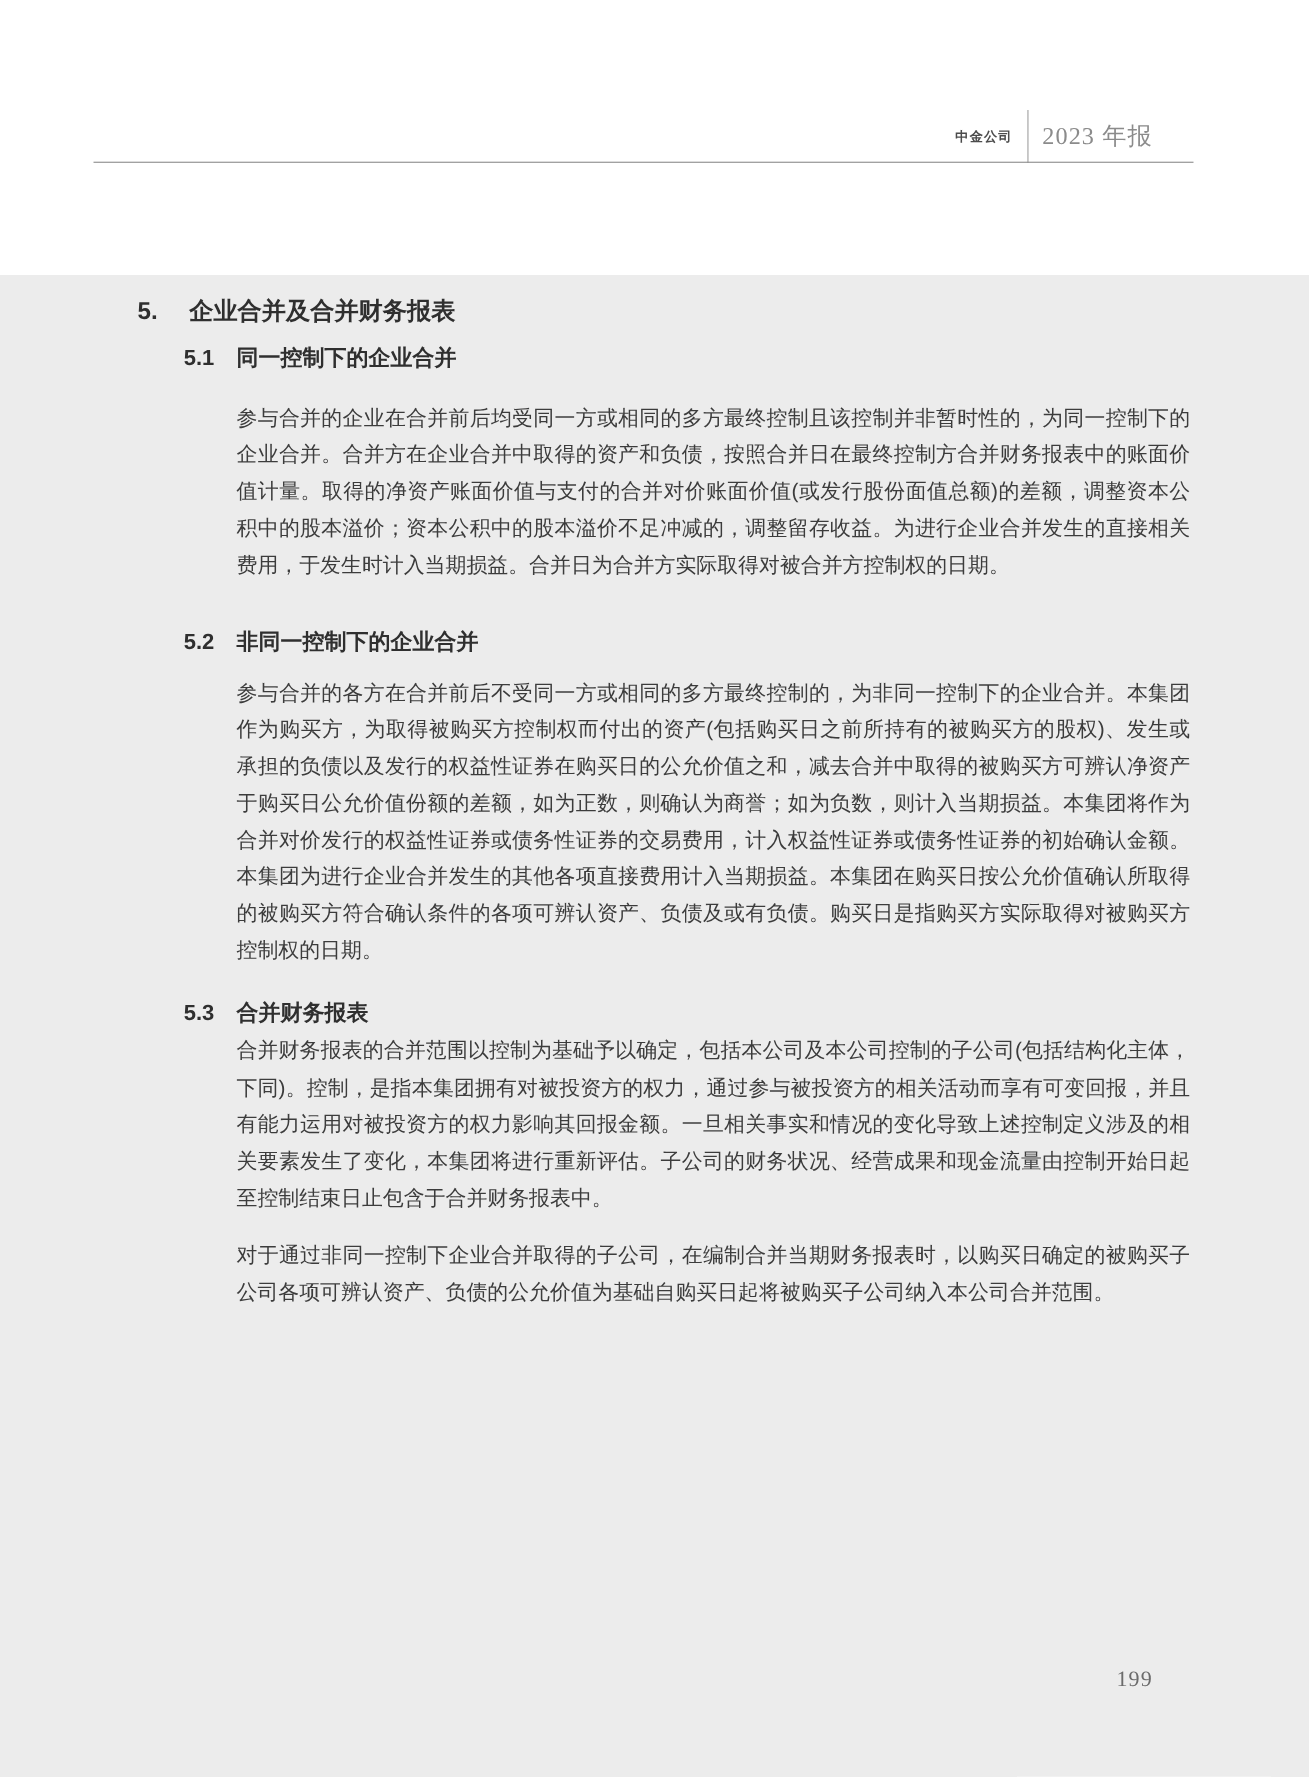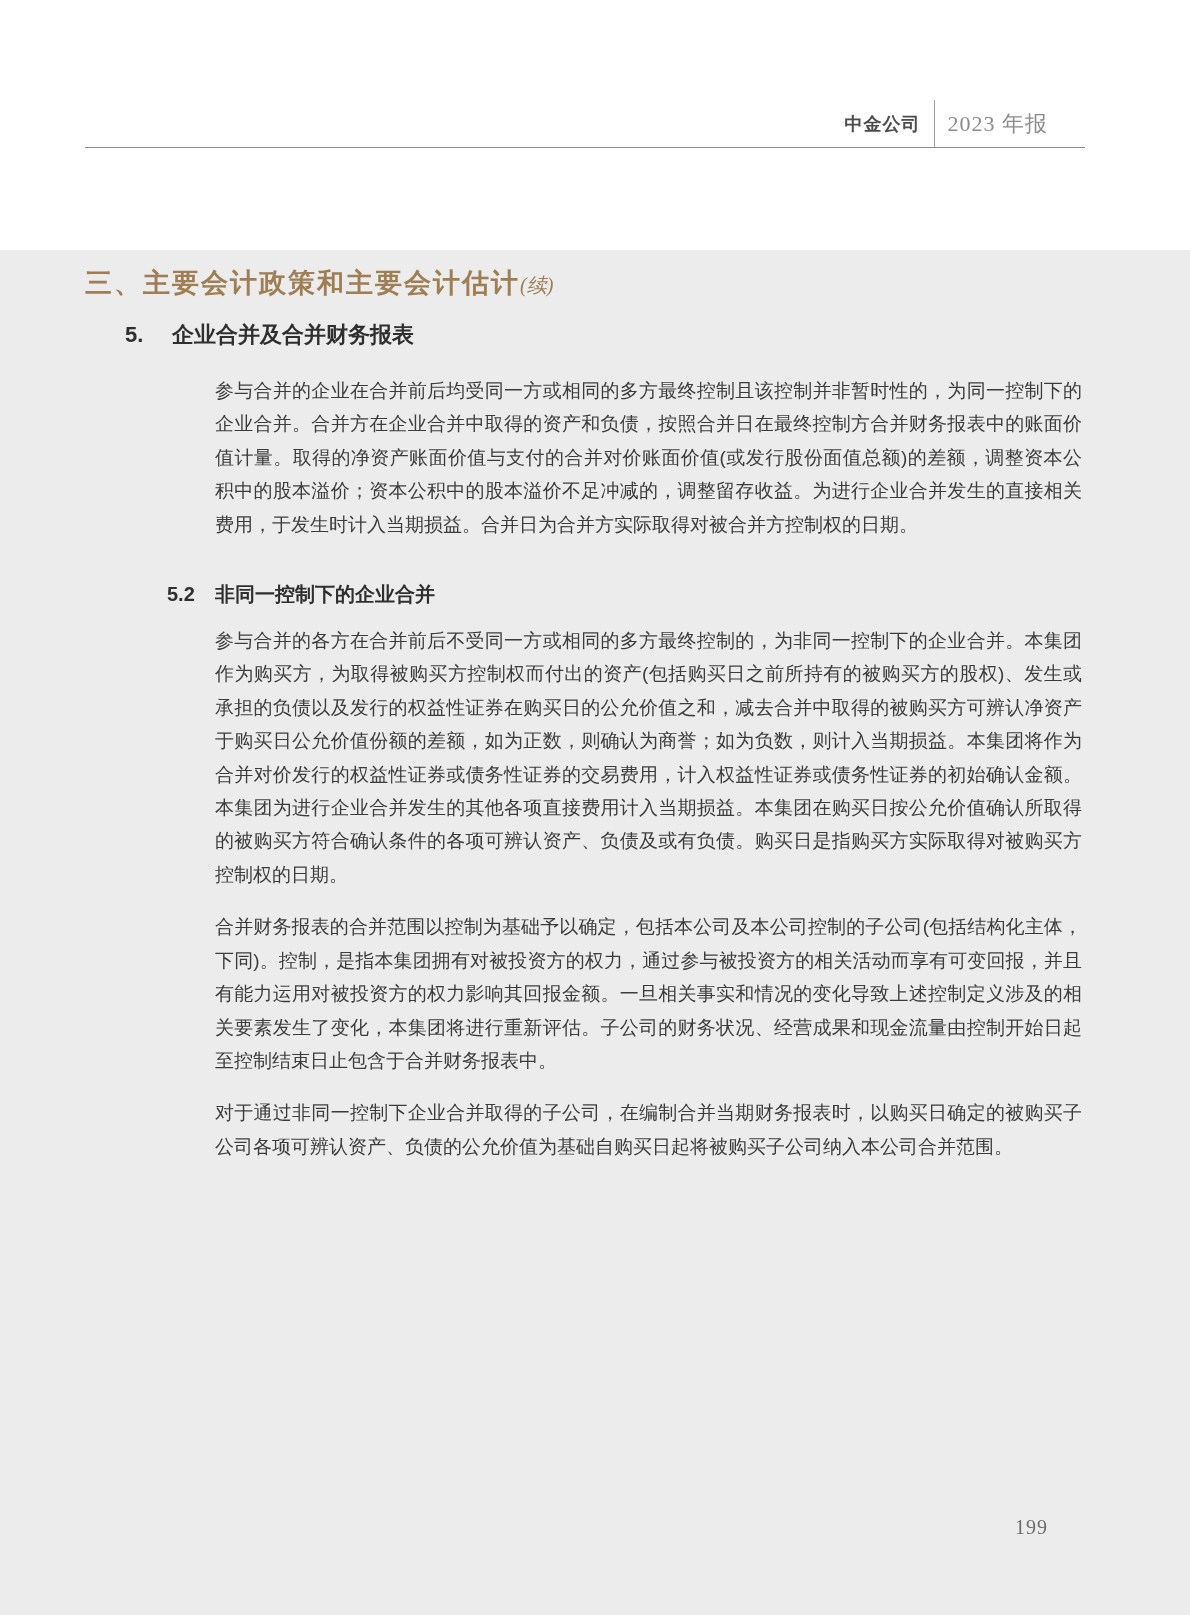--- a/index.html
+++ b/index.html
@@ -17,21 +17,21 @@
     position:absolute; left:0; right:0; top:250px; bottom:0;
     background:#ececec;
   }
 
   
   .header-line {
     position:absolute; top:100px; right:142px; height:48px;
     display:flex; align-items:center; gap:13px;
     font-family:"Liberation Serif", serif;
   }
-  .company { font-size:18px; color:#4c4c4c; font-weight:600; letter-spacing:1px; }
+  .company { font-size:12px; color:#4c4c4c; font-weight:600; letter-spacing:1px; }
   .vdivider { width:1px; height:48px; background:#a0a0a0; }
   .report { font-size:22px; color:#8b8b8b; letter-spacing:1px; }
   .hrule {
     position:absolute; top:147px; left:85px; width:1000px; height:1px;
     background:#8c8c8c;
   }
 
   
   .content { position:absolute; top:250px; left:0; width:1190px; }
 
@@ -88,35 +88,42 @@
 
   <div class="header-line">
     <span class="company">中金公司</span>
     <span class="vdivider"></span>
     <span class="report">2023 年报</span>
   </div>
   <div class="hrule"></div>
 
   <div class="content">
 
-    <h1 class="gold-heading"><span>三、主要会计政策和主要会计估计</span><span class="cont">(续)</span></h1>
 
     <div class="h5row">
       <span class="num">5.</span>
       <span>企业合并及合并财务报表</span>
     </div>
 
+    <div class="hsub mt-51">
+      <span class="num">5.1</span>
+      <span>同一控制下的企业合并</span>
+    </div>
     <p class="para mt-p1">参与合并的企业在合并前后均受同一方或相同的多方最终控制且该控制并非暂时性的，为同一控制下的企业合并。合并方在企业合并中取得的资产和负债，按照合并日在最终控制方合并财务报表中的账面价值计量。取得的净资产账面价值与支付的合并对价账面价值(或发行股份面值总额)的差额，调整资本公积中的股本溢价；资本公积中的股本溢价不足冲减的，调整留存收益。为进行企业合并发生的直接相关费用，于发生时计入当期损益。合并日为合并方实际取得对被合并方控制权的日期。</p>
 
     <div class="hsub mt-52">
       <span class="num">5.2</span>
       <span>非同一控制下的企业合并</span>
     </div>
     <p class="para mt-p2">参与合并的各方在合并前后不受同一方或相同的多方最终控制的，为非同一控制下的企业合并。本集团作为购买方，为取得被购买方控制权而付出的资产(包括购买日之前所持有的被购买方的股权)、发生或承担的负债以及发行的权益性证券在购买日的公允价值之和，减去合并中取得的被购买方可辨认净资产于购买日公允价值份额的差额，如为正数，则确认为商誉；如为负数，则计入当期损益。本集团将作为合并对价发行的权益性证券或债务性证券的交易费用，计入权益性证券或债务性证券的初始确认金额。本集团为进行企业合并发生的其他各项直接费用计入当期损益。本集团在购买日按公允价值确认所取得的被购买方符合确认条件的各项可辨认资产、负债及或有负债。购买日是指购买方实际取得对被购买方控制权的日期。</p>
 
+    <div class="hsub mt-53">
+      <span class="num">5.3</span>
+      <span>合并财务报表</span>
+    </div>
     <p class="para mt-p3">合并财务报表的合并范围以控制为基础予以确定，包括本公司及本公司控制的子公司(包括结构化主体，下同)。控制，是指本集团拥有对被投资方的权力，通过参与被投资方的相关活动而享有可变回报，并且有能力运用对被投资方的权力影响其回报金额。一旦相关事实和情况的变化导致上述控制定义涉及的相关要素发生了变化，本集团将进行重新评估。子公司的财务状况、经营成果和现金流量由控制开始日起至控制结束日止包含于合并财务报表中。</p>
     <p class="para mt-p4">对于通过非同一控制下企业合并取得的子公司，在编制合并当期财务报表时，以购买日确定的被购买子公司各项可辨认资产、负债的公允价值为基础自购买日起将被购买子公司纳入本公司合并范围。</p>
 
   </div>
 
   <div class="pagenum">199</div>
 
 </div>
 
 </body></html>

